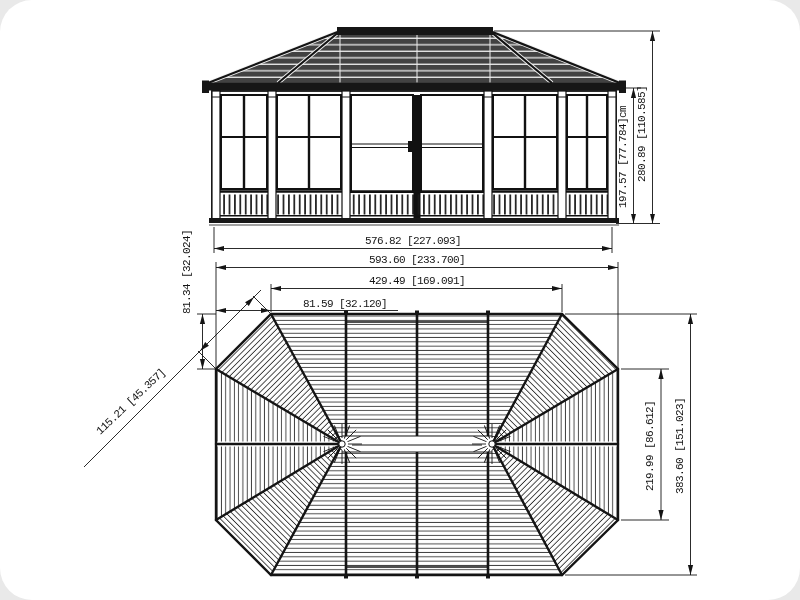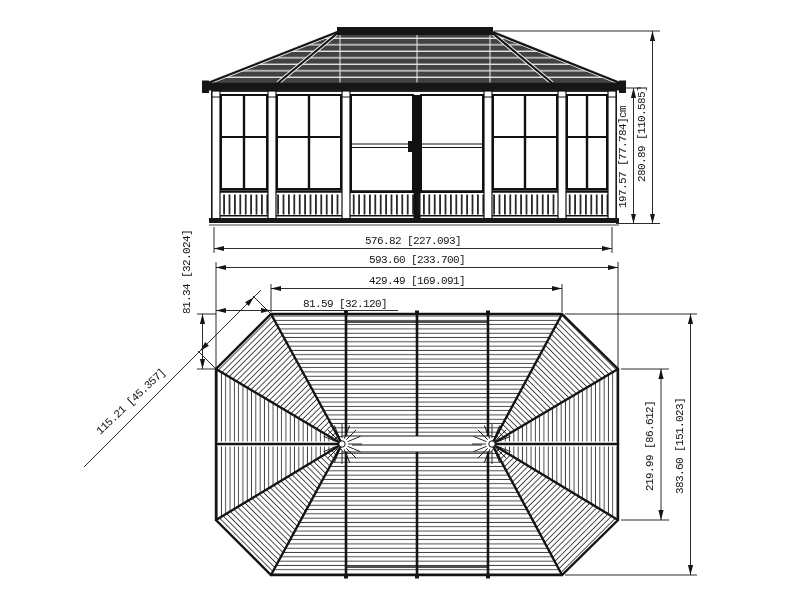--- a/index.html
+++ b/index.html
@@ -1,17 +1,17 @@
 <!DOCTYPE html>
 <html><head>
 <meta charset="utf-8">
 <style>
   html,body{margin:0;padding:0;background:#e9e9e9;}
   .page{position:relative;width:800px;height:600px;background:#ffffff;overflow:hidden;
-        font-family:"Liberation Mono","DejaVu Sans Mono",monospace;}
+        font-family:"Liberation Mono","DejaVu Sans Mono",monospace;border-radius:32px;}
   svg{display:block;}
   .dim-text{font-family:"Liberation Mono","DejaVu Sans Mono",monospace;
             font-size:11px;letter-spacing:-0.6px;fill:#141414;}
   .ext{stroke:#141414;stroke-width:0.9;fill:none;}
   .dimline{stroke:#141414;stroke-width:0.9;fill:none;}
   .outline{stroke:#141414;stroke-width:2.4;fill:none;}
   .hip{stroke:#141414;stroke-width:2.4;fill:none;stroke-linecap:round;}
   .hipw{stroke:#ffffff;stroke-width:5;fill:none;}
   .beam{stroke:#141414;stroke-width:2.6;fill:none;}
   .thin{stroke:#141414;stroke-width:1;fill:none;}

